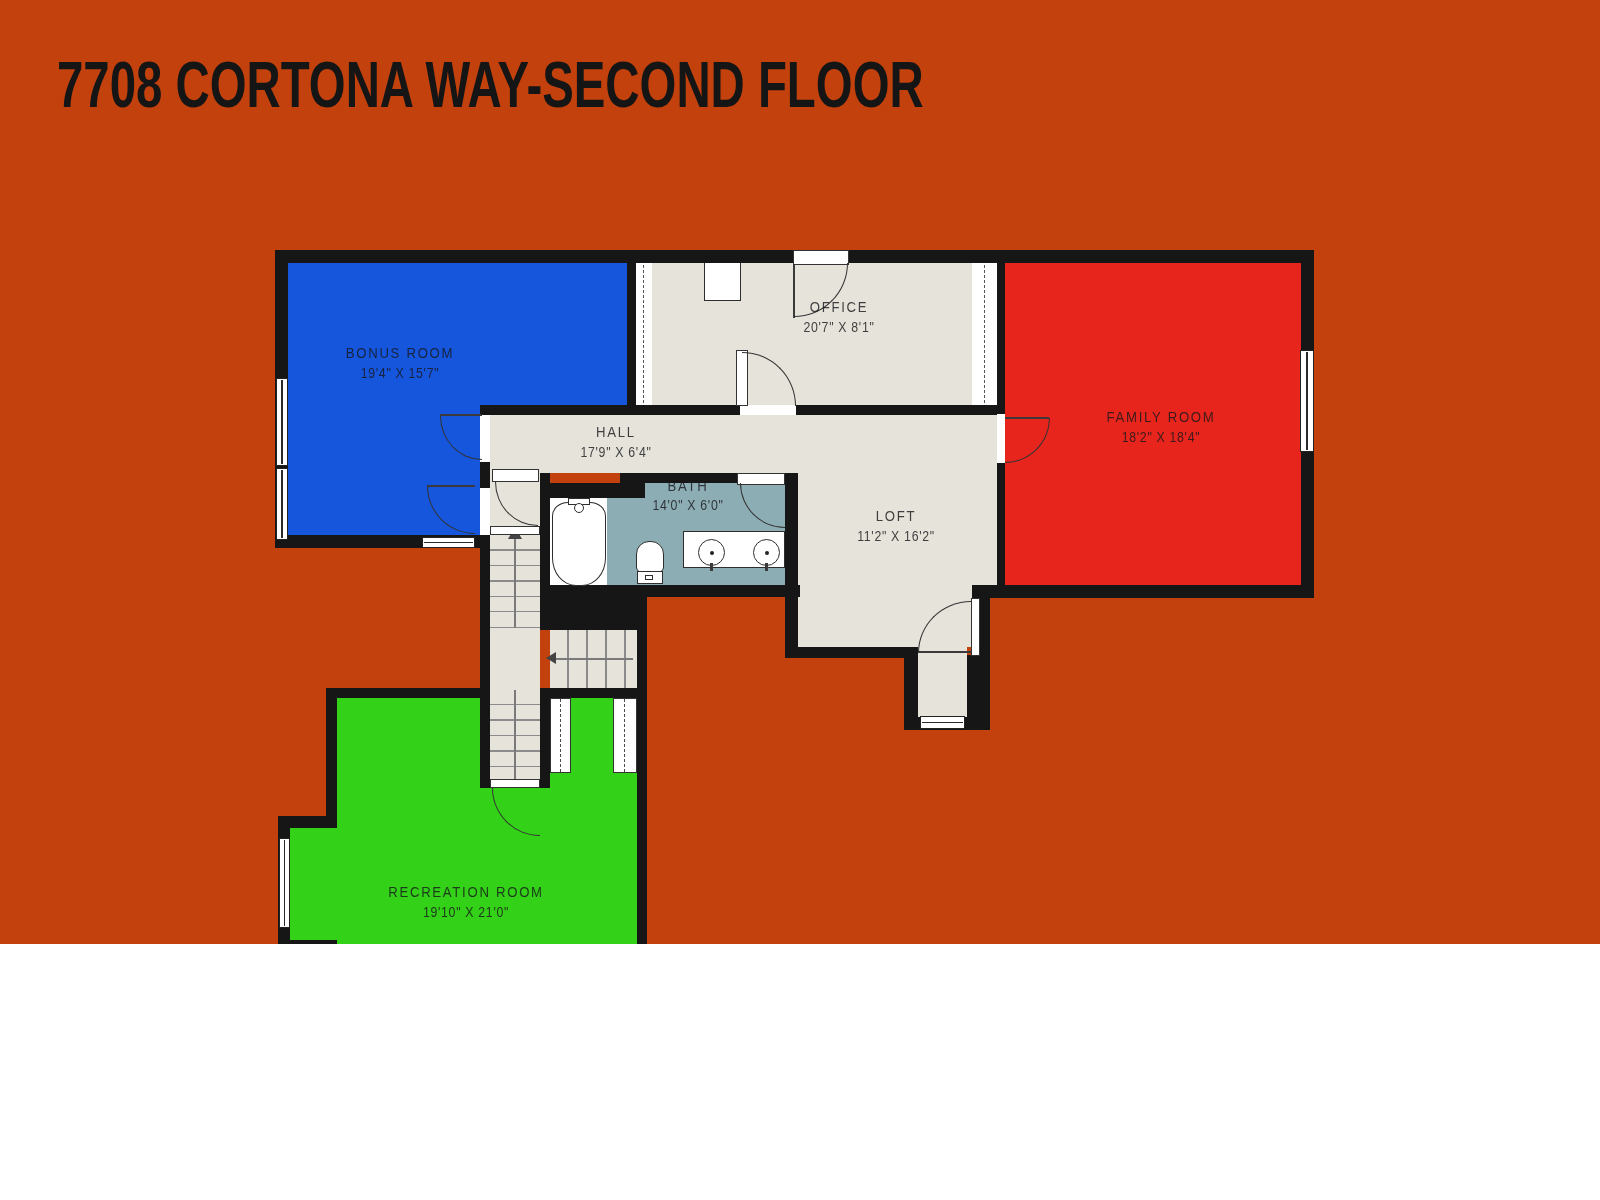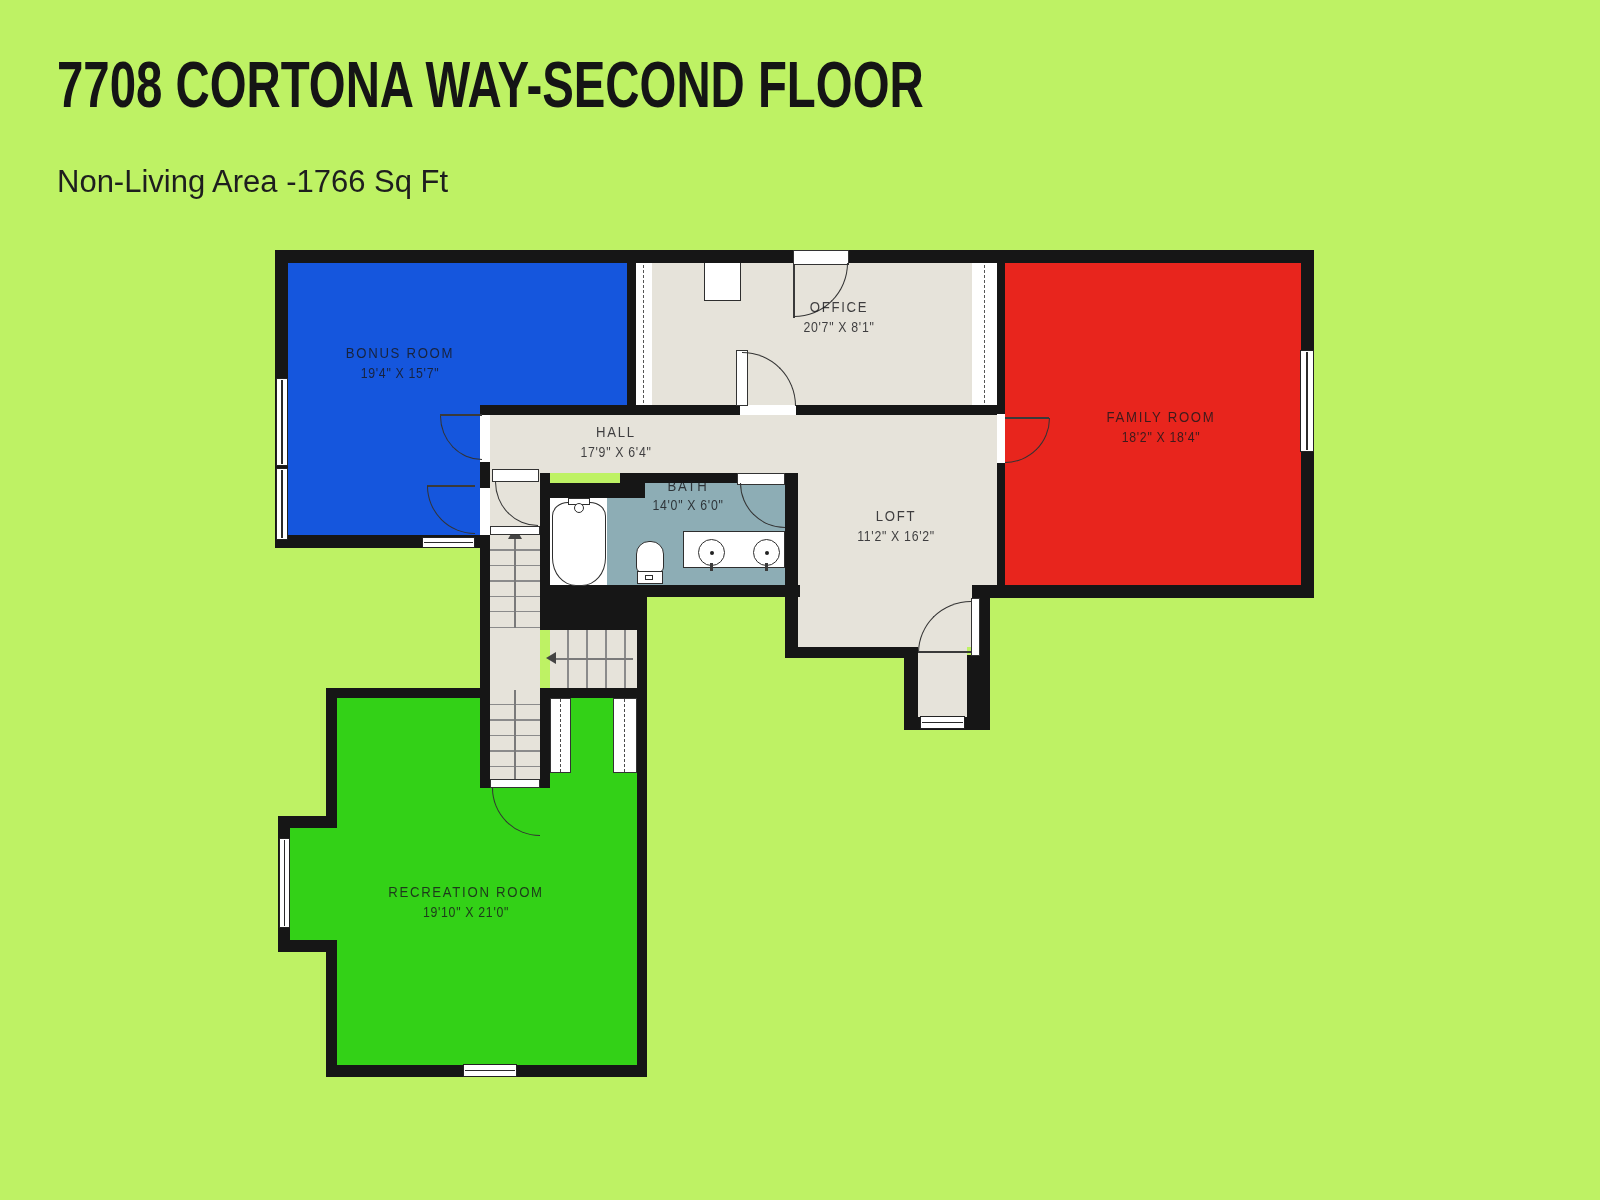--- a/index.html
+++ b/index.html
@@ -1,16 +1,16 @@
 <!DOCTYPE html>
 <html><head>
 <meta charset="utf-8">
 <style>
   html,body{margin:0;padding:0;background:#fff;}
-  #canvas{position:relative;width:1600px;height:1200px;background:#bef264;overflow:hidden;
+  #canvas{position:relative;width:1600px;height:944px;background:#c2410c;overflow:hidden;
           font-family:"Liberation Sans",sans-serif;}
   .title{position:absolute;left:57px;top:48px;font-size:64px;font-weight:900;color:#151515;
          white-space:nowrap;transform:scaleX(.74);transform-origin:0 0;letter-spacing:0;}
   .sub{position:absolute;left:57px;font-size:31px;color:#1e1e1e;white-space:nowrap;}
   .wall{position:absolute;background:#161616;}
   .floor{position:absolute;}
   .white{background:#fff;}
   .win{position:absolute;background:#fff;border:1.5px solid #222;box-sizing:border-box;}
   .win.v::after{content:"";position:absolute;left:50%;top:1px;bottom:1px;width:1.5px;margin-left:-1px;background:#2a2a2a;}
   .win.h::after{content:"";position:absolute;top:50%;left:1px;right:1px;height:1.5px;margin-top:-1px;background:#2a2a2a;}
@@ -39,21 +39,20 @@
   .tri-left{position:absolute;width:0;height:0;border-top:6px solid transparent;border-bottom:6px solid transparent;border-right:10px solid #444;}
   .dot{position:absolute;background:#222;border-radius:50%;}
   .circ{position:absolute;background:#fff;border:1.5px solid #2e2e2e;border-radius:50%;box-sizing:border-box;}
 </style>
 </head>
 <body>
 
 <div id="canvas">
 
   <div class="title">7708 CORTONA WAY-SECOND FLOOR</div>
-  <div class="sub" style="top:164px">Non-Living Area -1766 Sq Ft</div>
 
   <div class="floor" style="left: 288px; top: 263px; width: 339px; height: 142px; background: rgb(21, 86, 221);"></div>
   <div class="floor" style="left: 288px; top: 405px; width: 192px; height: 130px; background: rgb(21, 86, 221);"></div>
   <div class="floor" style="left: 652px; top: 263px; width: 321px; height: 142px; background: rgb(230, 227, 218);"></div>
   <div class="floor" style="left: 1005px; top: 263px; width: 296px; height: 322px; background: rgb(232, 37, 29);"></div>
   <div class="floor" style="left: 490px; top: 413px; width: 507px; height: 60px; background: rgb(230, 227, 218);"></div>
   <div class="floor" style="left: 490px; top: 473px; width: 50px; height: 217px; background: rgb(230, 227, 218);"></div>
   <div class="floor" style="left: 798px; top: 473px; width: 199px; height: 112px; background: rgb(230, 227, 218);"></div>
   <div class="floor" style="left: 798px; top: 585px; width: 174px; height: 62px; background: rgb(230, 227, 218);"></div>
   <div class="floor" style="left: 918px; top: 647px; width: 49px; height: 70px; background: rgb(230, 227, 218);"></div>

